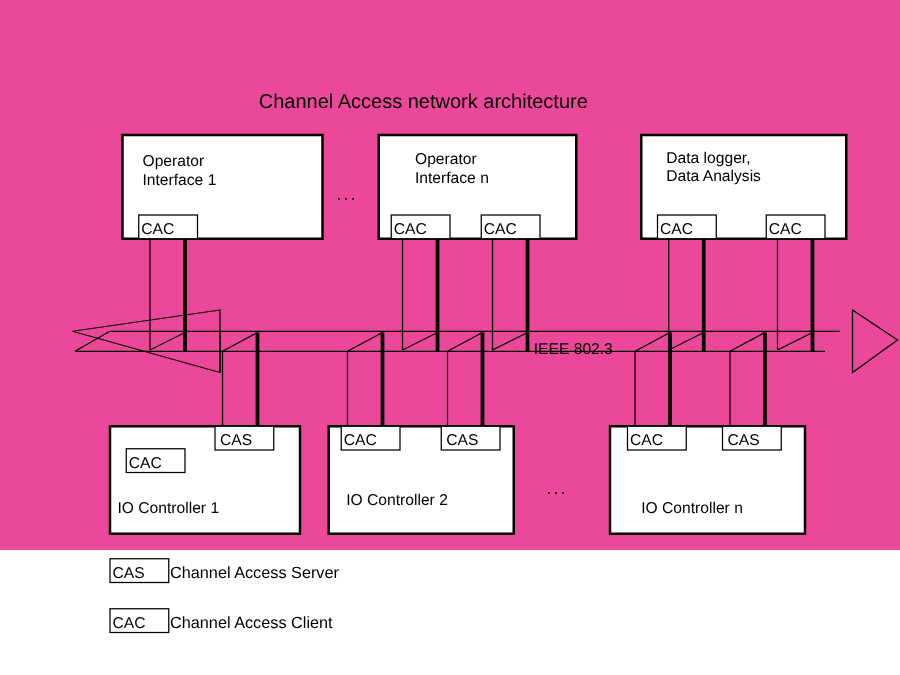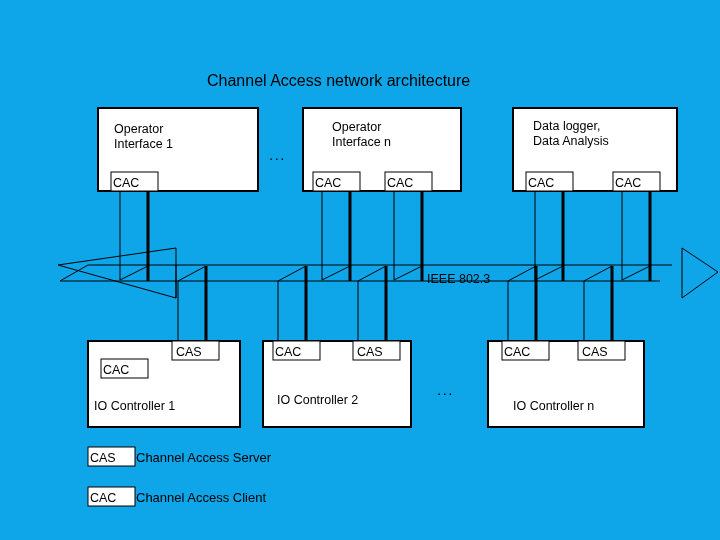--- a/index.html
+++ b/index.html
@@ -9,22 +9,22 @@
   }
   body {
     width: 720px;
     height: 540px;
     overflow: hidden;
     font-family: "Liberation Sans", sans-serif;
   }
   #stage {
     position: relative;
     width: 720px;
-    height: 540px;
-    background: #0ea5e9;
+    height: 440px;
+    background: #ec4899;
   }
   svg#diagram {
     position: absolute;
     left: 0;
     top: 0;
     width: 720px;
     height: 540px;
   }
   .ln { stroke: #000000; fill: none; }
   .thin { stroke-width: 1; }

